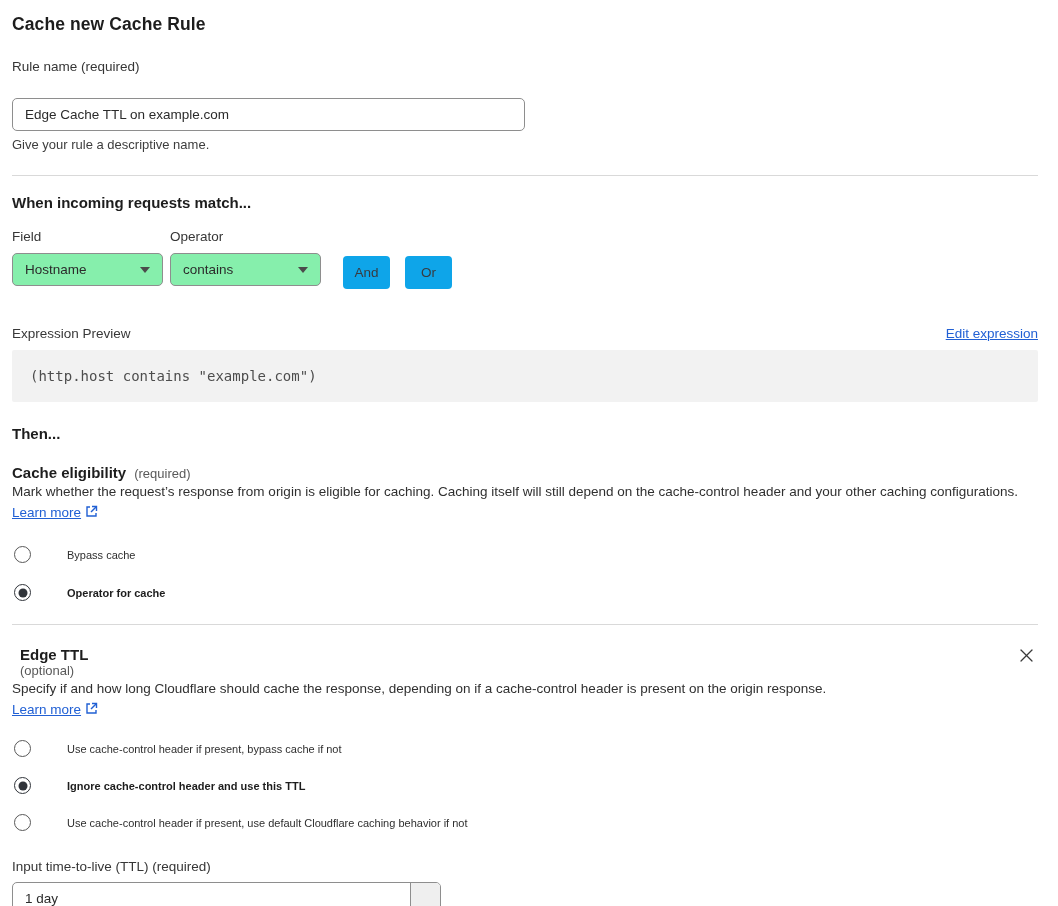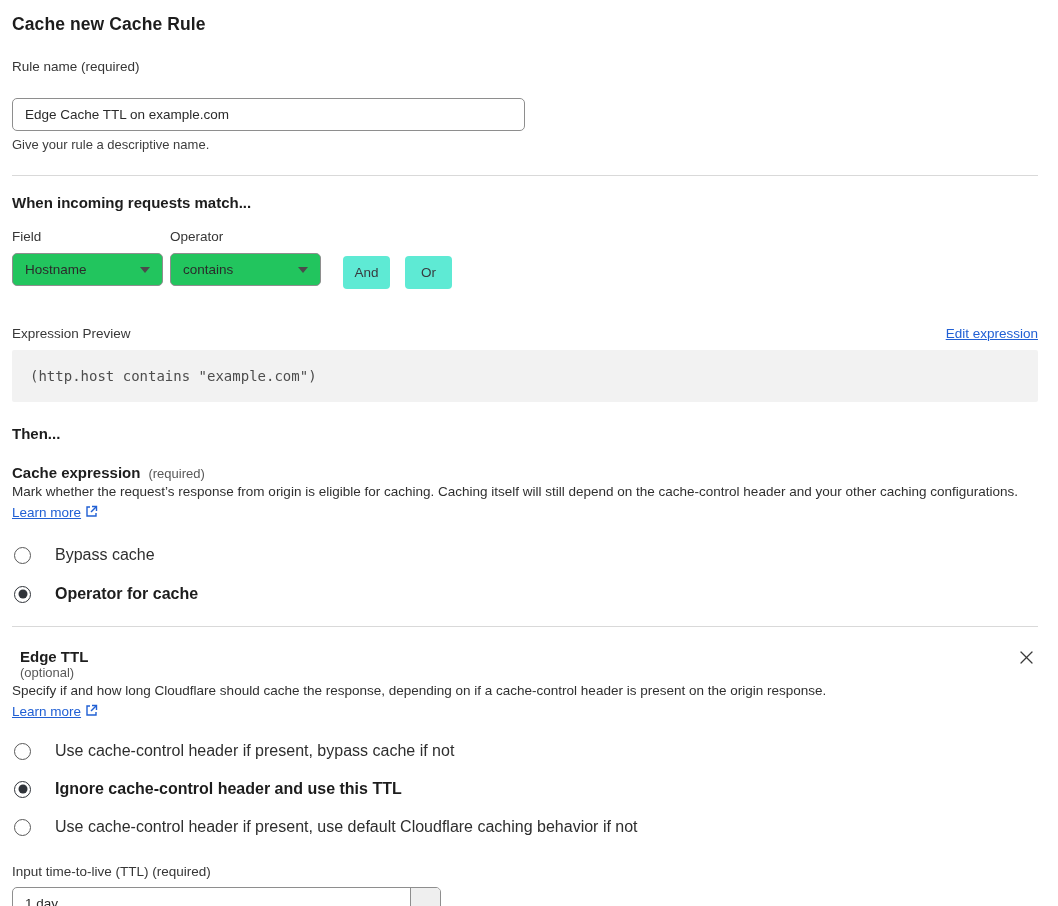--- a/index.html
+++ b/index.html
@@ -26,36 +26,36 @@
 
   .divider { border:none; border-top:1px solid #d9d9d9; margin:23px 0 0 0; }
 
   h2.section { font-size:15px; font-weight:700; color:#1d1d1d; }
 
   
   .match-heading { margin-top:18px; }
   .match-row { display:flex; margin-top:18px; align-items:flex-start; }
   .col .lbl { margin-bottom:9px; }
   .select {
-    height:33px; border:1px solid #8e8e8e; border-radius:5px; background:#22c55e;
+    height:33px; border:1px solid #8e8e8e; border-radius:5px; background:#86efac;
     display:flex; align-items:center; justify-content:space-between;
     padding:0 12px; font-size:13.5px; color:#2b2b2b; cursor:pointer;
   }
   .caret {
     width:0; height:0; border-left:5px solid transparent; border-right:5px solid transparent;
     border-top:6px solid #4b4b4b; margin-left:8px;
   }
   .field-col { width:151px; margin-right:7px; }
   .operator-col { width:151px; margin-right:9px; }
   .value-col { width:585px; }
   .value-input { width:585px; background:#edf3fe; border:1px solid #9db1d9; }
   .chips { display:flex; margin-top:27px; }
   .chip {
     height:33px; width:47px; margin-left:13px; border:none; border-radius:4px;
-    background:#5eead4; color:#383b40; font-size:13.5px;
+    background:#0ea5e9; color:#383b40; font-size:13.5px;
     font-family:"Liberation Sans","DejaVu Sans",sans-serif; cursor:pointer;
   }
   .chip.or { margin-left:15px; }
 
   
   .expr-head { display:flex; justify-content:space-between; align-items:flex-end; margin-top:37px; }
   .expr-label { font-size:13.5px; color:#383838; }
   a.link { color:#2160d4; font-size:13.5px; text-decoration:underline; cursor:pointer; }
   .expr-box {
     margin-top:9px; height:52px; background:#f2f2f2; display:flex; align-items:center;
@@ -80,21 +80,21 @@
   .radio-row { display:flex; align-items:center; margin-top:20px; cursor:pointer; }
   .radio {
     width:17px; height:17px; border-radius:50%; border:1px solid #595959;
     background:#fff; flex:0 0 17px; position:relative; margin-left:2px;
   }
   .radio.checked { border:1.5px solid #30343a; }
   .radio.checked::after {
     content:""; position:absolute; left:50%; top:50%; transform:translate(-50%,-50%);
     width:9px; height:9px; border-radius:50%; background:#30343a;
   }
-  .radio-label { font-size:16px; color:#2e2e2e; margin-left:24px; }
+  .radio-label { font-size:11px; color:#2e2e2e; margin-left:36px; }
   .radio-label.bold { font-weight:700; color:#1d1d1d; }
   .radio-group-1 .radio-row { margin-top:20px; }
   .radio-group-1 .radio-row + .radio-row { margin-top:21px; }
 
   
   .edge-head-row { display:flex; justify-content:space-between; align-items:flex-start; margin-top:21px; }
   .close-btn { background:none; border:none; cursor:pointer; padding:2px; margin-right:2px; }
 
   .ttl-label { margin-top:28px; }
   .ttl-select {
@@ -153,21 +153,21 @@
       <span class="expr-label">Expression Preview</span>
       <a class="link">Edit expression</a>
     </div>
     <div class="expr-box">
       <span class="expr-code">(http.host contains "example.com")</span>
     </div>
 
     <h2 class="section then-heading">Then...</h2>
 
     <div class="sub-head">
-      <h2 class="section">Cache expression</h2>
+      <h2 class="section">Cache eligibility</h2>
       <span class="annot">(required)</span>
     </div>
     <p class="desc"><span>Mark whether the request’s response from origin is eligible for caching. Caching itself will still depend on the cache-control header and your other caching configurations.</span>
       <a class="link">Learn more</a><span class="ext-icon"><svg width="13" height="13" viewBox="0 0 13 13" fill="none" stroke="#2160d4" stroke-width="1.4">
             <path d="M5 2 H2 V11 H11 V8"></path>
             <path d="M7 1.5 H11.5 V6"></path>
             <path d="M11 2 L6 7"></path>
           </svg></span>
     </p>
 

